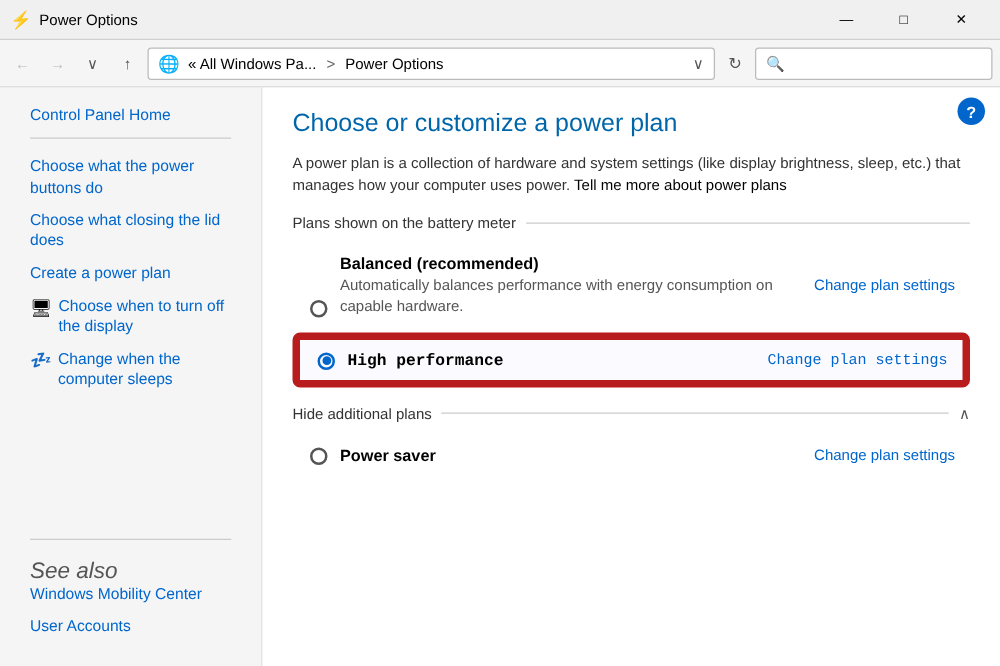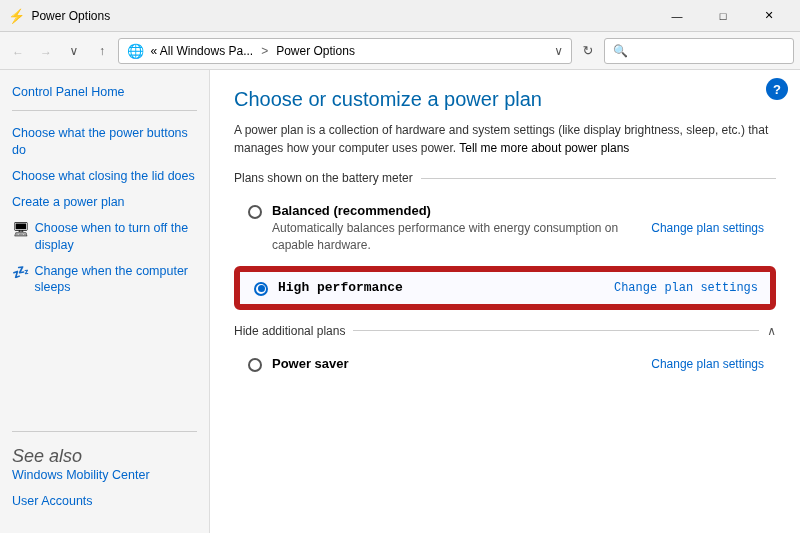--- a/index.html
+++ b/index.html
@@ -72,21 +72,21 @@
     .main {
       display: flex;
       height: calc(533px - 32px - 38px);
     }
 
     
     .sidebar {
       width: 210px;
       background: #f5f5f5;
       border-right: 1px solid #ddd;
-      padding: 14px 12px;
+      padding: 14px 24px;
       display: flex;
       flex-direction: column;
     }
     .sidebar-link {
       color: #0066cc;
       font-size: 12.5px;
       cursor: pointer;
       margin-bottom: 10px;
       text-decoration: none;
       display: flex;
@@ -145,21 +145,21 @@
       color: #333;
     }
     .section-header-line {
       flex: 1;
       height: 1px;
       background: #ccc;
     }
 
     .plan-item {
       display: flex;
-      align-items: flex-start;
+      align-items: flex-end;
       padding: 8px 12px 8px 14px;
       margin-bottom: 4px;
       border-radius: 4px;
     }
     .plan-item.selected {
       border: 6px solid #b91c1c;
       border-radius: 6px;
       background: #fafaff;
       font-family: Liberation Mono, monospace;
     }

